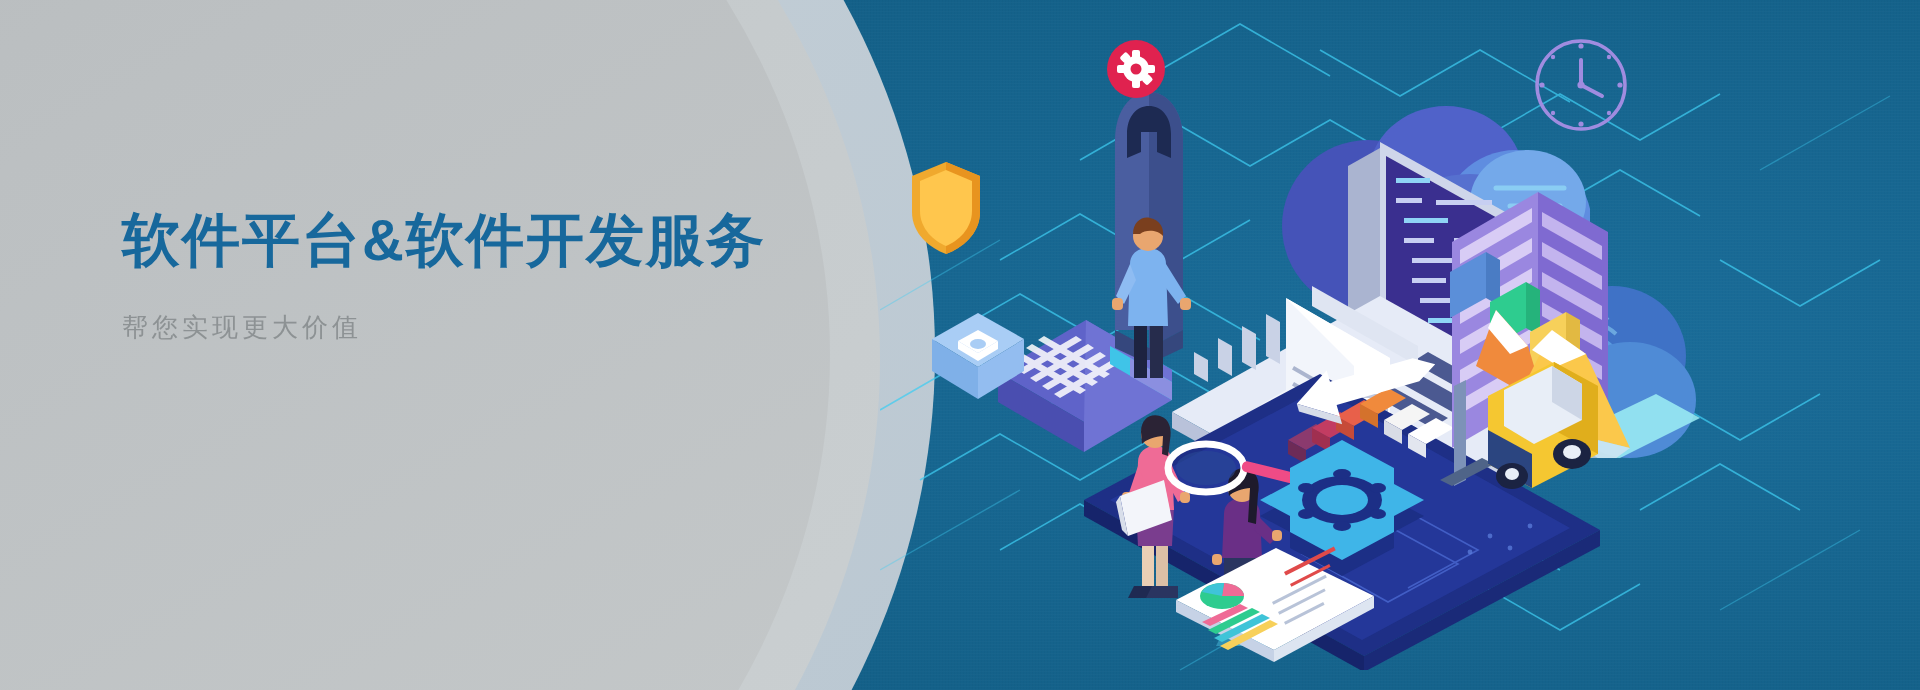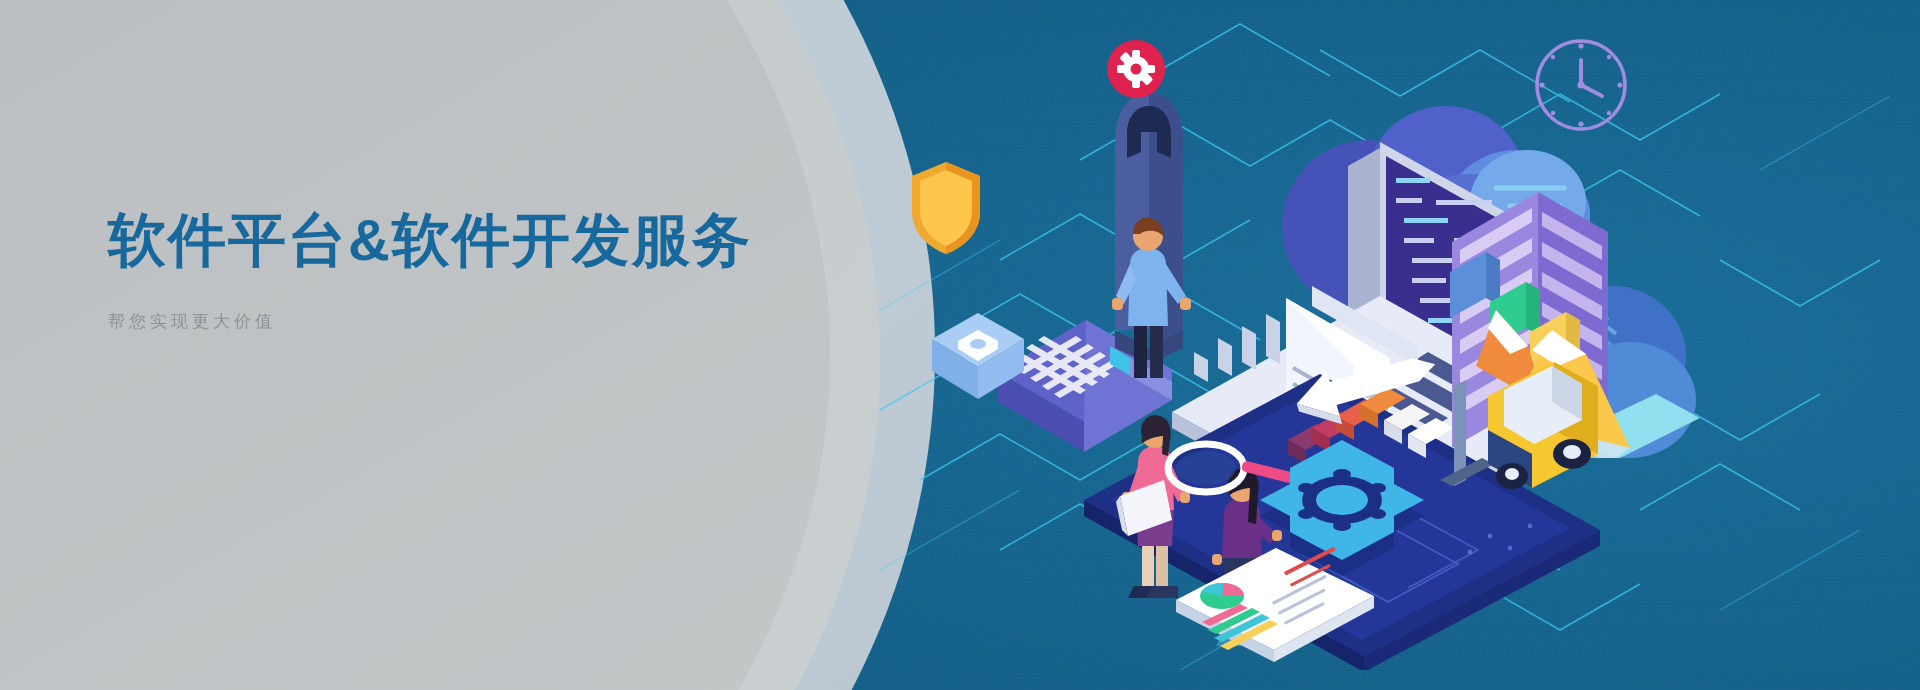--- a/index.html
+++ b/index.html
@@ -18,24 +18,24 @@
       repeating-linear-gradient(90deg, rgba(0,0,0,.05) 0 1px, transparent 1px 3px);}
   
   .curve{position:absolute;border-radius:50%;}
   .curve-a{left:-980px;top:-430px;width:1860px;height:1580px;
     background:linear-gradient(135deg,#b9bec1 0%,#c2c7c9 40%,#ccd1d3 100%);}
   .curve-b{left:-1010px;top:-415px;width:1840px;height:1540px;
     background:linear-gradient(150deg,#b2b6b8 0%,#bcc0c2 45%,#c6cacb 100%);}
   .curve-light{left:-960px;top:-470px;width:1895px;height:1645px;
     background:linear-gradient(140deg,#cdd6dc 0%,#c3ced6 45%,#b8c6d1 100%);}
   
-  .copy{position:absolute;left:108px;top:206px;width:760px;}
+  .copy{position:absolute;left:122px;top:206px;width:760px;}
   .title{font-size:58px;line-height:1.18;font-weight:700;color:#17689c;
     letter-spacing:2px;white-space:nowrap;}
-  .subtitle{margin-top:36px;font-size:17px;color:#8d9294;letter-spacing:4px;font-weight:400;}
+  .subtitle{margin-top:36px;font-size:26px;color:#8d9294;letter-spacing:4px;font-weight:400;}
   
   .art{position:absolute;left:880px;top:10px;width:1040px;height:680px;}
   .art>*{position:absolute;}
   
   .shield{left:30px;top:150px;width:72px;height:96px;}
 </style>
 </head>
 <body>
 
 <div id="banner">

